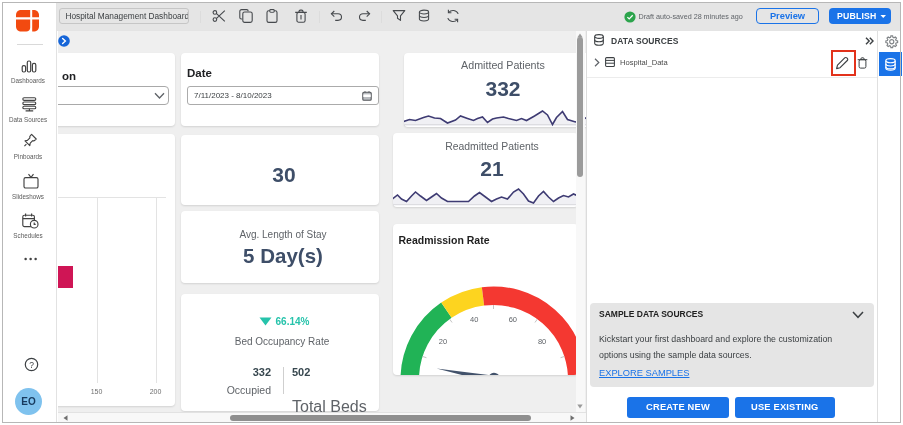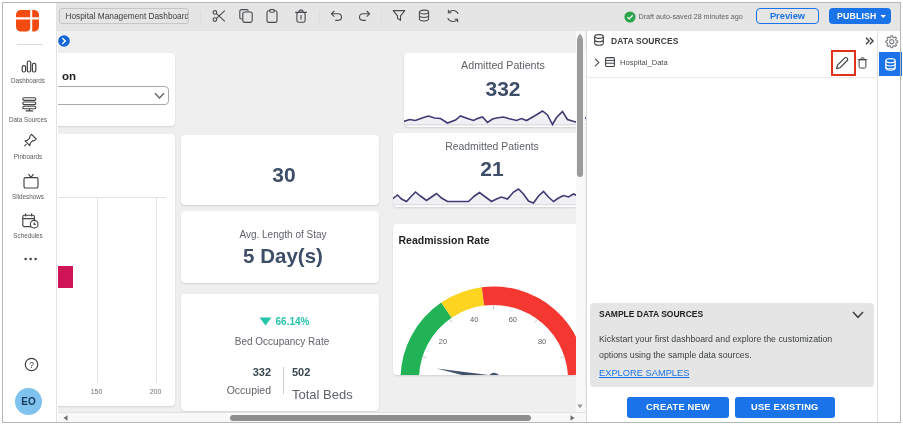--- a/index.html
+++ b/index.html
@@ -203,20 +203,29 @@
     </svg>
 
   <div class="card" style="left:-40px;top:102.5px;width:157px;height:272.5px;"></div>
   <div class="abs" style="left:-40px;top:165.5px;width:148.5px;height:1px;background:#e3e3e3;z-index:2"></div>
   <div class="abs" style="left:39px;top:165.5px;width:1px;height:186px;background:#e3e3e3;z-index:2"></div>
   <div class="abs" style="left:98px;top:165.5px;width:1px;height:186px;background:#e3e3e3;z-index:2"></div>
   <div class="abs" style="left:-40px;top:235.2px;width:55px;height:22.3px;background:#cf1555;z-index:2"></div>
   <div class="abs" style="left:27px;top:357px;width:24px;text-align:center;font-size:7px;color:#6f6f6f;z-index:2">150</div>
   <div class="abs" style="left:86px;top:357px;width:24px;text-align:center;font-size:7px;color:#6f6f6f;z-index:2">200</div>
 
+  <div class="card" style="left:123.5px;top:21.5px;width:198px;height:73.5px;">
+    <div class="abs" style="left:6px;top:14px;font-size:11.5px;font-weight:bold;color:#202124">Date</div>
+    <div class="abs" style="left:6px;top:33.5px;width:191.5px;height:19px;border:1px solid #ababab;border-radius:3px;background:#fff;font-size:8px;color:#3c4043;line-height:18px;padding-left:6px;">7/11/2023 - 8/10/2023</div>
+    <svg class="abs" style="left:180.5px;top:38px" width="10" height="10" viewBox="0 0 10 10">
+        <rect x="0.8" y="1.2" width="8.4" height="8" rx="1" fill="#b9bcc0" stroke="#55585c" stroke-width="1.1"></rect>
+        <rect x="1.3" y="3.4" width="7.4" height="2.6" fill="#fff"></rect>
+        <path d="M3,0.3 V1.6 M7,0.3 V1.6" stroke="#55585c" stroke-width="1.1"></path>
+      </svg>
+  </div>
 
   <div class="card" style="left:123.5px;top:103.5px;width:198px;height:70px;">
     <div class="cnum" style="top:28.5px;left:4px;font-size:21px;">30</div>
   </div>
 
   <div class="card" style="left:123.5px;top:179.5px;width:198px;height:72.5px;">
     <div class="ctitle" style="top:18px;left:3px;font-size:10px;">Avg. Length of Stay</div>
     <div class="cnum" style="top:33px;left:3px;font-size:20.5px;">5 Day(s)</div>
   </div>
 
@@ -224,21 +233,21 @@
     <div class="abs" style="left:4px;top:22px;width:100%;text-align:center;font-size:10px;font-weight:bold;color:#26c3ab">
       <svg width="13" height="9" viewBox="0 0 13 9" style="vertical-align:-0.5px;margin-right:4px">
           <path d="M0.5,0.5 H12.5 L6.5,8.5 Z" fill="#26c3ab"></path>
         </svg>66.14%
     </div>
     <div class="ctitle" style="top:42px;left:2px;font-size:10px;">Bed Occupancy Rate</div>
     <div class="abs" style="left:102px;top:73px;width:1px;height:27px;background:#cfcfcf"></div>
     <div class="abs" style="left:0;top:72px;width:90px;text-align:right;font-size:11px;font-weight:bold;color:#37474f">332</div>
     <div class="abs" style="left:0;top:89.5px;width:90px;text-align:right;font-size:10.5px;color:#5f6368">Occupied</div>
     <div class="abs" style="left:111px;top:72px;font-size:11px;font-weight:bold;color:#37474f">502</div>
-    <div class="abs" style="left:111px;top:93px;font-size:13px;color:#5f6368">Total Beds</div>
+    <div class="abs" style="left:111px;top:104px;font-size:16px;color:#5f6368">Total Beds</div>
   </div>
 
   <div class="card" style="left:346px;top:21.5px;width:185px;height:74px;">
     <div class="ctitle" style="top:6.5px;left:7px;font-size:10.7px;">Admitted Patients</div>
     <div class="cnum" style="top:24px;left:7px;font-size:21px;">332</div>
     <div class="abs" style="left:0;top:71.2px;width:185px;height:1px;background:#ebebeb"></div>
     <svg class="abs" style="left:0;top:0" width="185" height="74" viewBox="0 0 185 74">
       <polygon points="-0.5,68.5 5.5,66.5 11.5,67.5 19.5,64.5 24.5,63 30.5,65 36.5,65.5 43.5,70 51.5,67 56.5,63 63.5,65.5 69.5,67.5 73.5,65.5 78.5,64 83.5,69.5 88.5,66 92.5,65 99.5,64 104.5,65.5 112.5,67.5 117.5,65.5 122.5,67.5 130.5,63 138.5,58 143.5,62 148.5,71.5 152.5,64.5 158.5,58.5 163.5,66.5 171.5,69 177.5,67 185,63.5 185,73 -0.5,73" fill="rgba(62,59,115,0.08)"></polygon>
       <polyline points="-0.5,68.5 5.5,66.5 11.5,67.5 19.5,64.5 24.5,63 30.5,65 36.5,65.5 43.5,70 51.5,67 56.5,63 63.5,65.5 69.5,67.5 73.5,65.5 78.5,64 83.5,69.5 88.5,66 92.5,65 99.5,64 104.5,65.5 112.5,67.5 117.5,65.5 122.5,67.5 130.5,63 138.5,58 143.5,62 148.5,71.5 152.5,64.5 158.5,58.5 163.5,66.5 171.5,69 177.5,67 185,63.5" fill="none" stroke="#3e3b73" stroke-width="1.6"></polyline>
     </svg>

